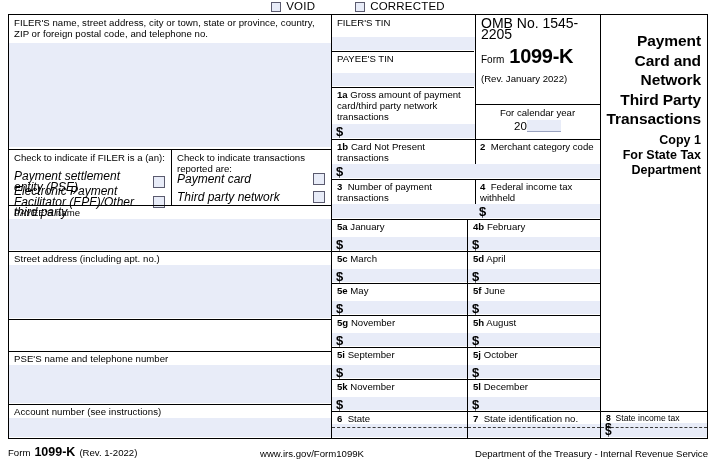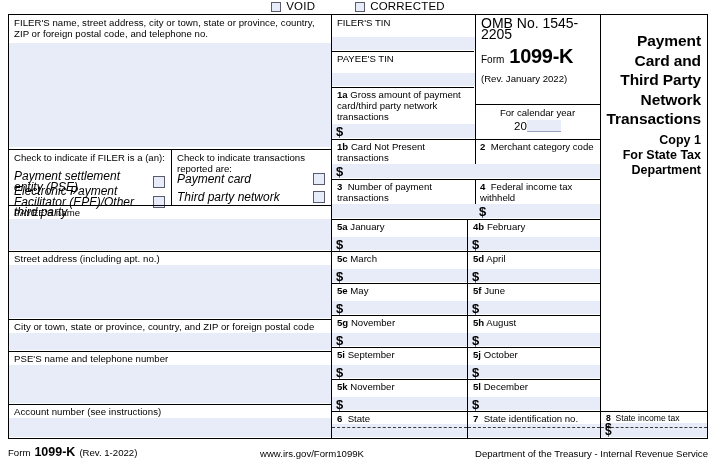--- a/index.html
+++ b/index.html
@@ -167,24 +167,20 @@
         <div class="lfill"></div>
       </div>
       <div class="hr" style="top:236px"></div>
 
       <div class="lrow" style="top:236px;height:68px">
         <div class="lbl">Street address (including apt. no.)</div>
         <div class="lfill"></div>
       </div>
       <div class="hr" style="top:304px"></div>
 
-      <div class="lrow" style="top:304px;height:32px">
-        <div class="lbl">City or town, state or province, country, and ZIP or foreign postal code</div>
-        <div class="lfill"></div>
-      </div>
       <div class="hr" style="top:336px"></div>
 
       <div class="lrow" style="top:336px;height:53px">
         <div class="lbl">PSE'S name and telephone number</div>
         <div class="lfill"></div>
       </div>
       <div class="hr" style="top:389px"></div>
 
       <div class="lrow" style="top:389px;bottom:0">
         <div class="lbl">Account number (see instructions)</div>
@@ -368,22 +364,22 @@
           <div style="position:absolute;left:0;right:0;top:13px;height:8px;background:#e8ecf8"></div>
           <div class="dashed" style="top:16px"></div>
           <div style="position:absolute;left:0;right:0;top:17px;bottom:1px;background:#e8ecf8"></div>
         </div>
       </div>
     </div>
 
     <div class="colR">
       <div class="titleblk">
         <div>Payment Card and</div>
+        <div>Network</div>
         <div>Third Party</div>
-        <div>Network</div>
         <div>Transactions</div>
       </div>
       <div class="copyblk">
         <div>Copy 1</div>
         <div>For State Tax</div>
         <div>Department</div>
       </div>
 
       <div class="hr" style="top:396px"></div>
       <div style="position:absolute;left:0;right:0;top:396px;bottom:0">

